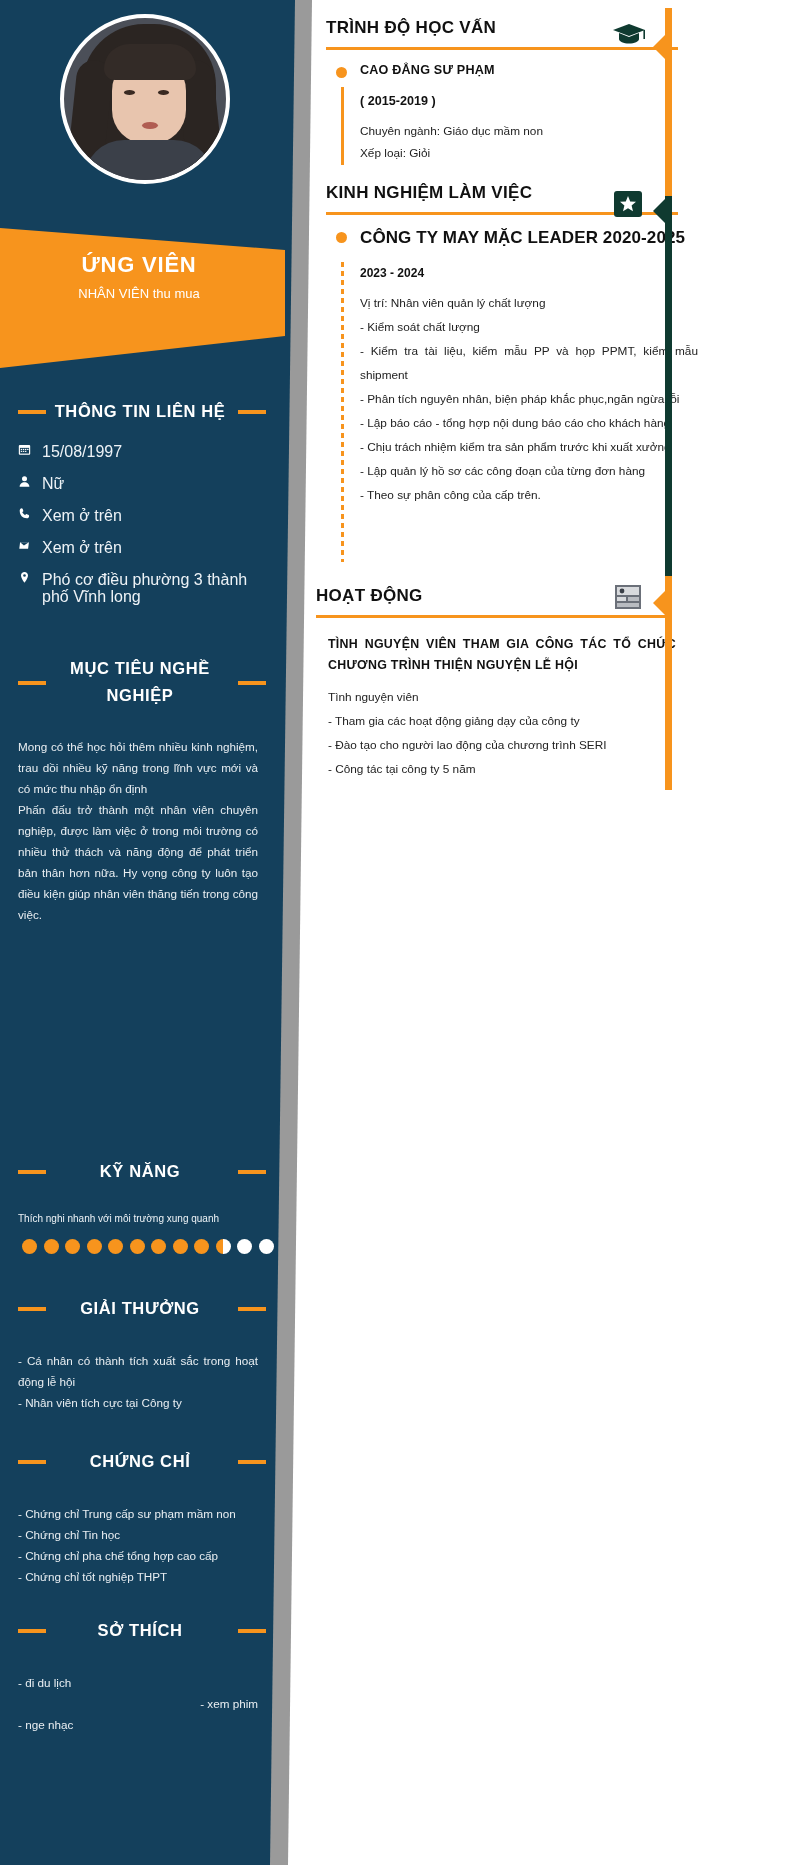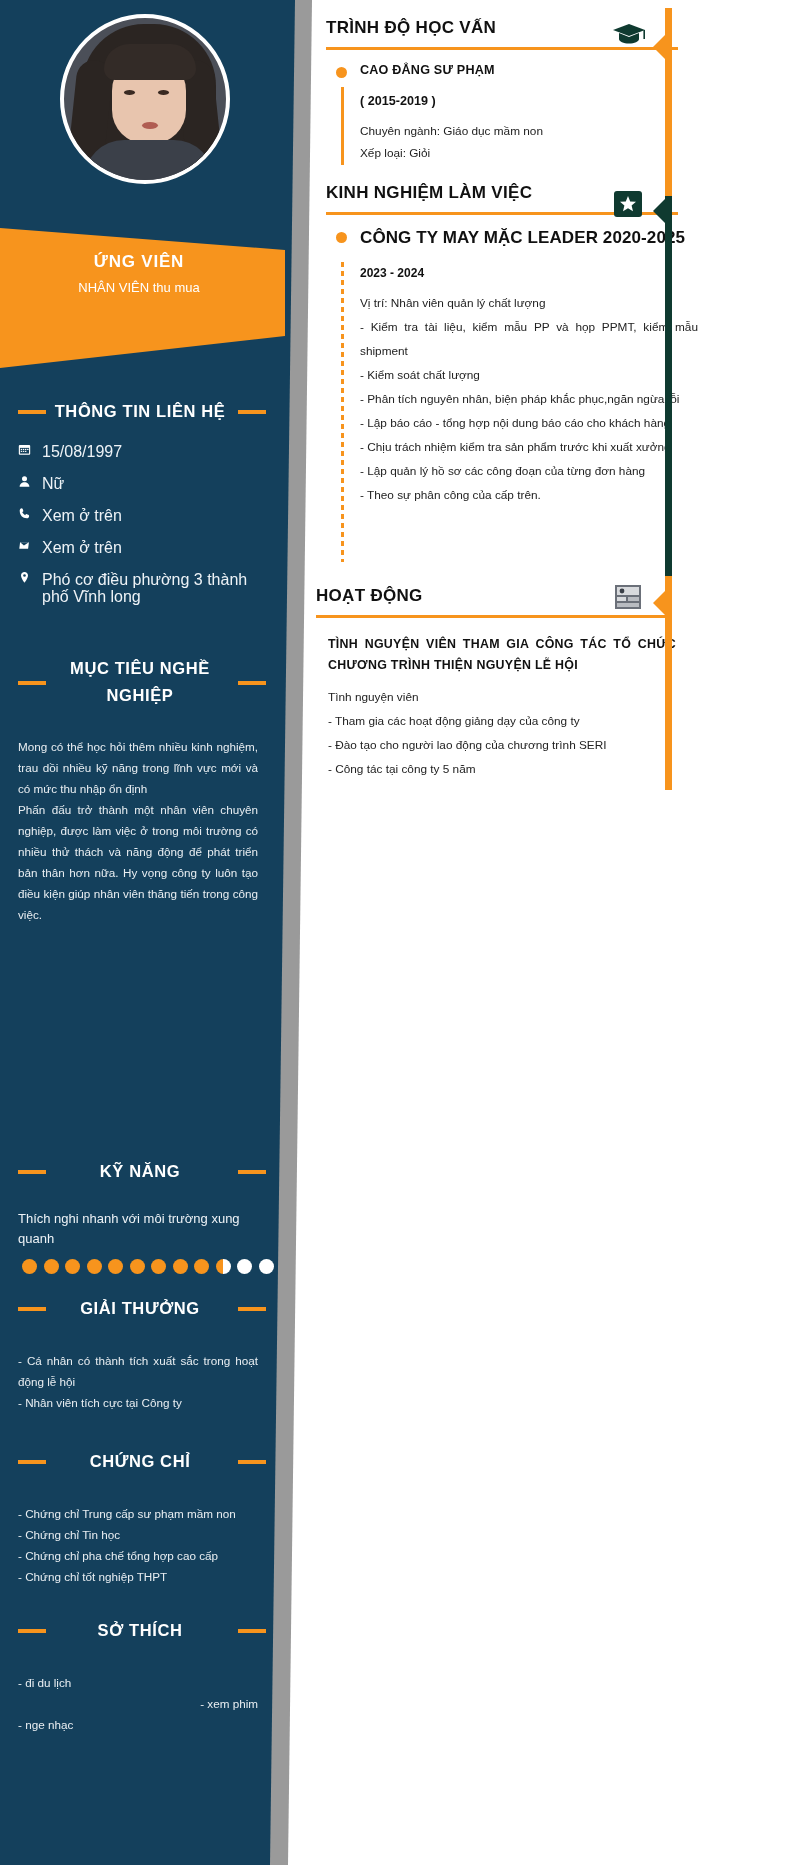--- a/index.html
+++ b/index.html
@@ -46,21 +46,21 @@
   #name-banner{
     position:absolute; left:0; top:228px; width:285px; height:140px; z-index:5;
     background:#f7941d;
     -webkit-clip-path: polygon(0 0, 285px 22px, 285px 108px, 0 140px);
     clip-path: polygon(0 0, 285px 22px, 285px 108px, 0 140px);
   }
   #name-text{
     position:absolute; left:0; top:252px; width:278px; z-index:7;
     text-align:center; color:#fff;
   }
-  #name-text .nm{ font-size:17px; font-weight:bold; letter-spacing:.8px; }
+  #name-text .nm{ font-size:22px; font-weight:bold; letter-spacing:.8px; }
   #name-text .rl{ font-size:13px; margin-top:8px; font-weight:400; }
 
   
   .lsec{ position:absolute; left:0; width:280px; z-index:7; }
   .lsec-title{
     color:#ffffff; font-size:16.5px; font-weight:bold; text-align:center;
     letter-spacing:.6px; line-height:27px; position:relative;
     padding:0 40px;
   }
   .lsec-title .dash{
@@ -72,21 +72,21 @@
     color:#e9eef2; font-size:11.7px; line-height:21px; padding:0 22px 0 18px;
     text-align:justify;
   }
 
   
   .crow{ display:flex; align-items:flex-start; margin-bottom:14px; padding-left:18px; }
   .crow .ic{ width:24px; flex:0 0 24px; color:#ffffff; font-size:12.5px; line-height:17px; text-align:left; }
   .crow .tx{ color:#eef3f7; font-size:16px; line-height:17px; width:214px; }
 
   
-  .skill-label{ color:#eef3f7; font-size:13px; padding:0 18px; line-height:20px; }
+  .skill-label{ color:#eef3f7; font-size:10px; padding:0 18px; line-height:20px; }
   .dots{ display:flex; gap:6.5px; padding:10px 0 0 22px; }
   .dot{ width:15px; height:15px; border-radius:50%; background:#f7941d; }
   .dot.empty{ background:#ffffff; }
   .dot.half{ background:linear-gradient(90deg,#f7941d 50%, #ffffff 50%); }
 
   
   #right-col{ position:absolute; left:312px; top:0; width:488px; height:1865px; z-index:3; }
 
   .rsec{ position:absolute; left:0; width:380px; }
   .rsec-title{
@@ -334,22 +334,22 @@
   <div class="rsec" style="top:183px; left:14px;">
     <div class="rsec-title">KINH NGHIỆM LÀM VIỆC</div>
     <div class="rsec-rule"></div>
     <div class="edu-item">
       <span class="edu-bullet"></span>
       <span class="dotline"></span>
       <div class="exp-h">CÔNG TY MAY MẶC LEADER 2020-2025</div>
       <div class="exp-d">2023 - 2024</div>
       <div class="exp-body">
         <p>Vị trí: Nhân viên quản lý chất lượng</p>
+        <p>- Kiểm soát chất lượng</p>
         <p>- Kiểm tra tài liệu, kiểm mẫu PP và họp PPMT, kiểm mẫu shipment</p>
-        <p>- Kiểm soát chất lượng</p>
         <p>- Phân tích nguyên nhân, biện pháp khắc phục,ngăn ngừa lỗi</p>
         <p>- Lập báo cáo - tổng hợp nội dung báo cáo cho khách hàng</p>
         <p>- Chịu trách nhiệm kiểm tra sản phẩm trước khi xuất xưởng</p>
         <p>- Lập quản lý hồ sơ các công đoạn của từng đơn hàng</p>
         <p>- Theo sự phân công của cấp trên.</p>
       </div>
     </div>
   </div>
 
   <div class="rsec" style="top:586px; left:4px;">

